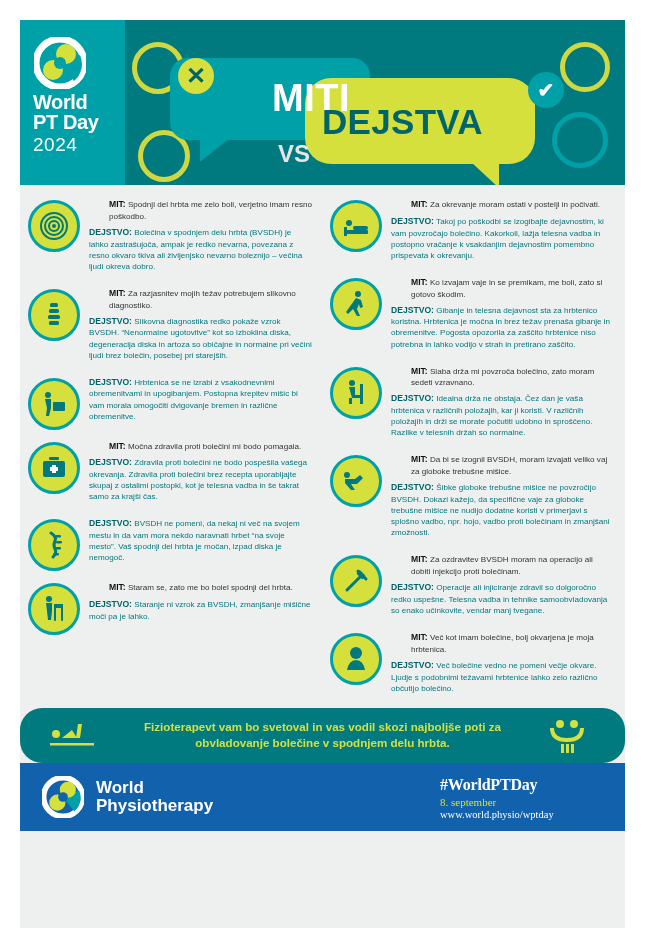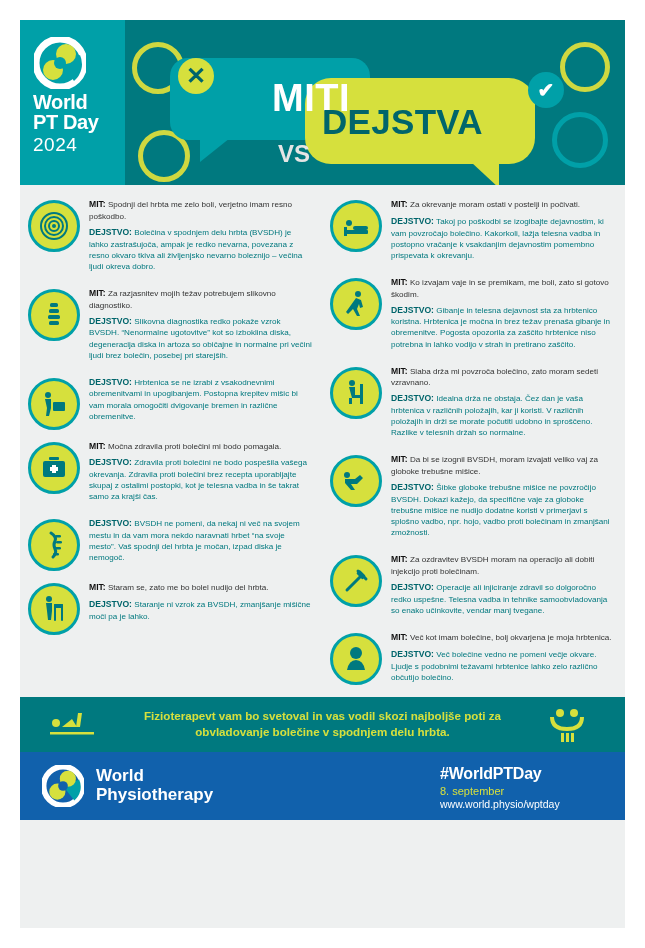--- a/index.html
+++ b/index.html
@@ -133,31 +133,31 @@
     display: flex; align-items: center; justify-content: center;
   }
   .icon-circle svg { display: block; }
   .txt { flex: 1 1 auto; padding-top: 1px; }
   .myth, .fact {
     font-size: 8.1px;
     line-height: 1.37;
     color: #006a70;
     margin-bottom: 5px;
   }
-  .myth { color: #333333; }
+  .myth { color: #333333; margin-left: 20px; }
   .myth b { color: #111111; font-size: 8.6px; }
   .fact { color: #00787e; }
   .fact b { color: #00656b; font-size: 8.6px; }
 
   
   .banner {
     position: relative;
     width: 605px; height: 55px;
     background: #00797f;
-    display: flex; align-items: center; justify-content: center;
+    display: flex; align-items: center; justify-content: center; border-radius: 22px;
   }
   .banner-text {
     width: 400px;
     text-align: center;
     color: #d6e03d;
     font-size: 11.6px;
     font-weight: bold;
     line-height: 1.45;
   }
   .banner-icon-left { position: absolute; left: 28px; top: 12px; }
@@ -171,20 +171,21 @@
     display: flex; align-items: center;
   }
   .footer-logo { margin-left: 22px; width: 42px; height: 42px; }
   .footer-brand {
     margin-left: 12px; color: #ffffff;
     font-size: 17px; font-weight: bold; line-height: 1.08;
   }
   .footer-right {
     position: absolute; left: 420px; top: 13px;
     color: #ffffff;
+    font-family: Liberation Serif, serif;
   }
   .footer-right .hash { font-size: 16px; font-weight: bold; letter-spacing: -0.2px; }
   .footer-right .date { font-size: 11px; color: #d6e03d; margin-top: 2px; }
   .footer-right .url { font-size: 10.5px; margin-top: 1px; }
 </style>
 </head>
 <body>
 
 <div class="poster">
 <div class="sheet">
@@ -318,21 +319,21 @@
             </g>
             <g stroke="#00797f" stroke-width="2" fill="none" stroke-linecap="round">
               <path d="M16 11 v15"></path>
               <path d="M23 11 v15"></path>
               <path d="M16 13 h7"></path>
               <path d="M16 11 h7"></path>
             </g>
           </svg>
         </div>
         <div class="txt">
-          <p class="myth"><b>MIT:</b><span> Staram se, zato me bo bolel nudijo del hrbta.</span></p>
+          <p class="myth"><b>MIT:</b><span> Staram se, zato me bo bolel spodnji del hrbta.</span></p>
           <p class="fact"><b>DEJSTVO:</b><span> Staranje ni vzrok za BVSDH, zmanjšanje mišične moči pa je lahko.</span></p>
         </div>
       </div>
 
     </div>
 
     <div class="col">
 
       <div class="item">
         <div class="icon-circle">

